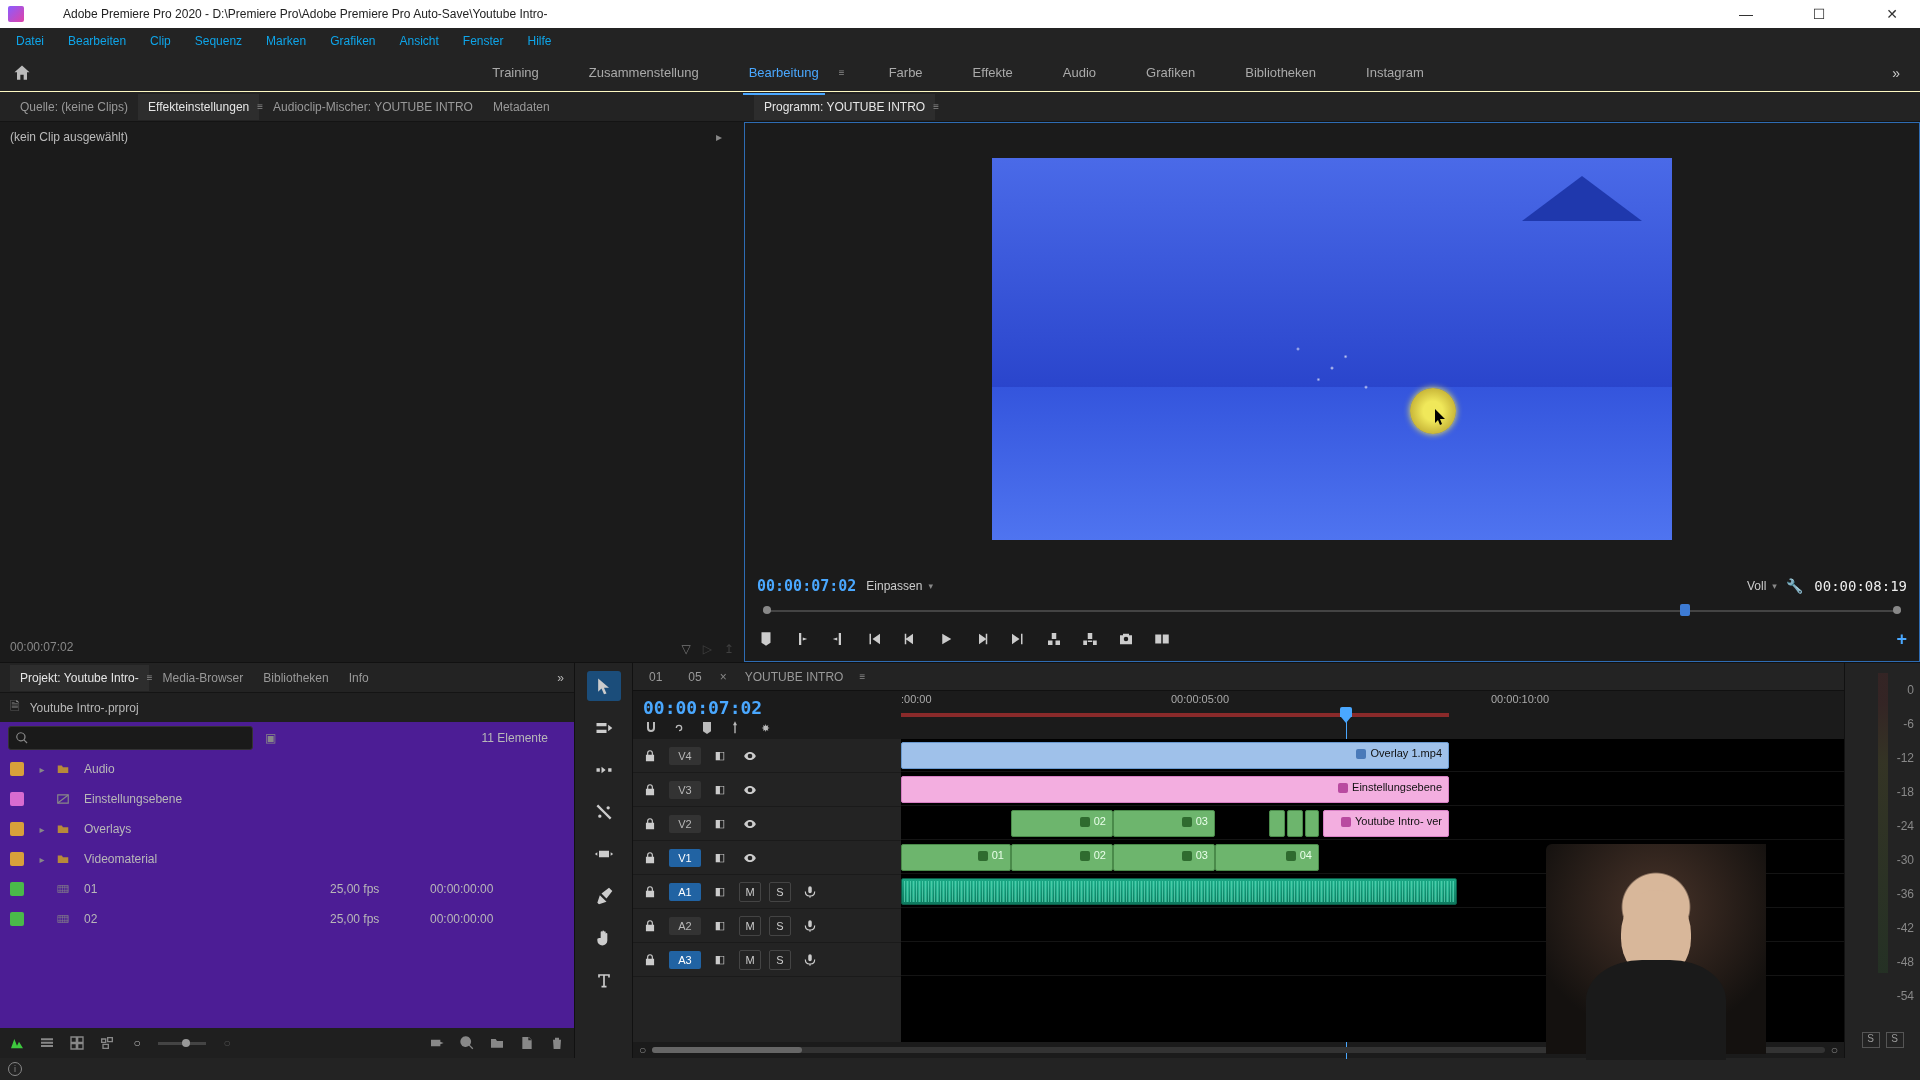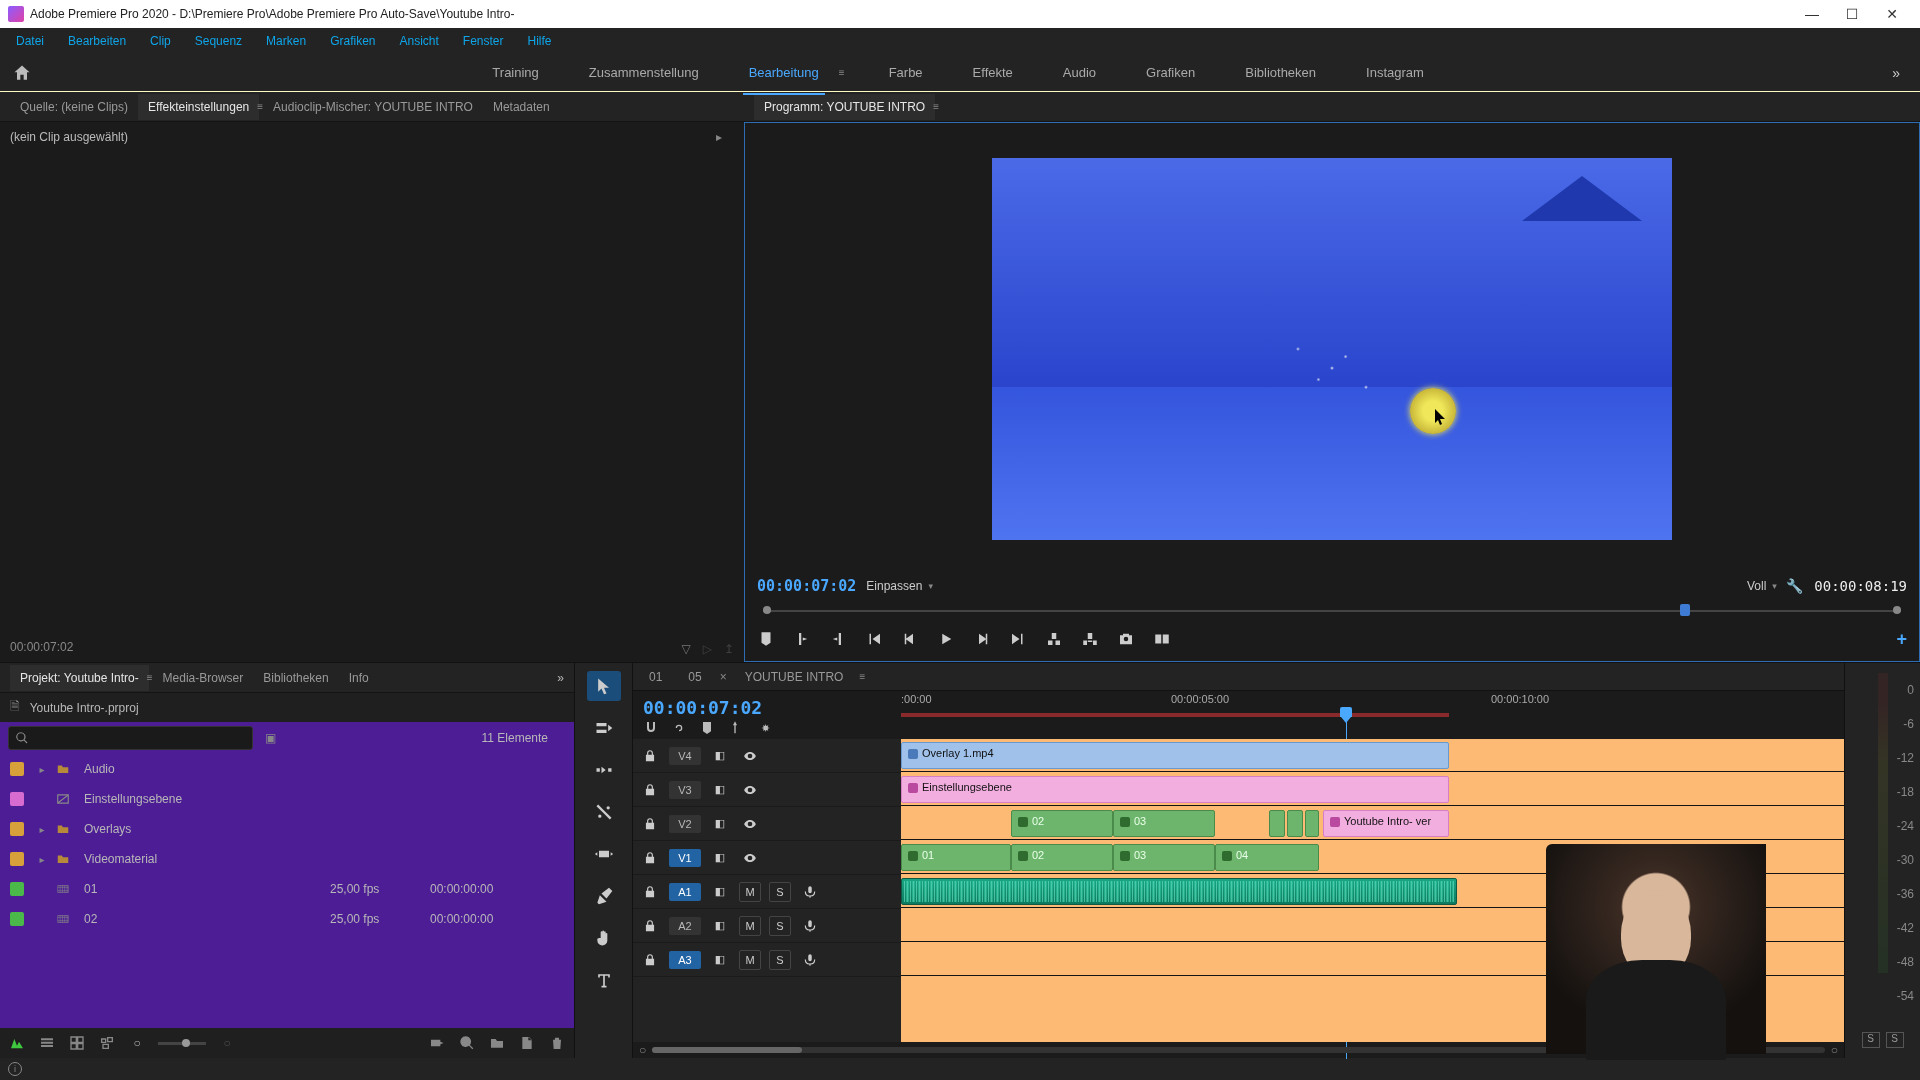--- a/index.html
+++ b/index.html
@@ -1,19 +1,19 @@
 <!DOCTYPE html>
 <html><head>
 <meta charset="utf-8">
 <style>
 * { margin: 0; padding: 0; box-sizing: border-box; font-family: "Segoe UI", Arial, sans-serif; font-size: 12px; }
 body { background: #232323; color: #b8b8b8; width: 1920px; height: 1080px; overflow: hidden; user-select: none; display: flex; flex-direction: column; }
 
 
-.titlebar { background: #fff; color: #000; height: 28px; display: flex; align-items: center; padding: 0 8px; }
+.titlebar { background: #fff; color: #000; height: 28px; display: flex; align-items: center; padding: 0 8px; gap: 33px; }
 .titlebar .app-icon { width: 16px; height: 16px; background: linear-gradient(135deg,#8a5cff,#e042a7); border-radius: 2px; margin-right: 6px; }
 .titlebar .title-text { flex: 1; font-size: 12px; color: #222; }
 .titlebar .win-btn { width: 40px; text-align: center; font-size: 14px; color: #333; }
 
 
 .menubar { background: #232323; height: 26px; display: flex; align-items: center; padding: 0 4px; gap: 0; }
 .menubar .menu-item { padding: 4px 12px; color: #0ea5e9; font-size: 12px; }
 
 
 .workspacebar { background: #232323; height: 38px; display: flex; align-items: center; padding: 0 10px; border-bottom: 1px solid #fef9c3; }
@@ -128,21 +128,21 @@
 
 .tracks-area { display:flex; flex:1; }
 .track-headers { width:268px; background:#232323; }
 .track-row { display:flex; align-items:center; height:34px; border-bottom:1px solid #1a1a1a; padding:0 6px; gap:8px; }
 .track-row.v1 .trk-label, .track-row.a1 .trk-label, .track-row.a3 .trk-label { background:#2163a3; color:#fff; }
 .trk-lock, .trk-sync, .trk-eye, .trk-mute, .trk-solo, .trk-mic { width:22px; height:20px; display:flex; align-items:center; justify-content:center; color:#ccc; font-size:11px; }
 .trk-eye svg, .trk-lock svg, .trk-mic svg { fill:#ccc; width:14px; height:14px; }
 .trk-label { width:32px; text-align:center; padding:3px 0; border-radius:2px; font-size:11px; background:#333; }
 .trk-mute,.trk-solo { border:1px solid #444; border-radius:2px; }
 
-.track-clips { flex:1; position:relative; background:#fdba74; }
+.track-clips { flex:1; position:relative; background:#000000;text-align:right; }
 .tc-row { position:absolute; left:0; right:0; height:33px; border-bottom:1px solid #141414; }
 .clip { position:absolute; height:27px; top:3px; border-radius:2px; font-size:11px; padding:4px 6px; overflow:hidden; white-space:nowrap; color:#111; }
 .clip.blue { background:#9fc1ea; border:1px solid #6a99cf; }
 .clip.pink { background:#f3aee0; border:1px solid #d77fc4; }
 .clip.green { background:#6db56d; border:1px solid #4a8a4a; color:#e9ffe9; }
 .clip .cic { display:inline-block; width:10px; height:10px; background:#2f6b2f; border-radius:2px; margin-right:4px; vertical-align:middle; }
 .clip.pink .cic { background:#b94aa0; }
 .clip.blue .cic { background:#4a7ab9; }
 .clip.audio { background:linear-gradient(to bottom,#1aa583 0%,#0e7a5f 100%); border:1px solid #0c5c47; height:27px; }
 .clip.audio .wave { position:absolute; inset:2px; background:

